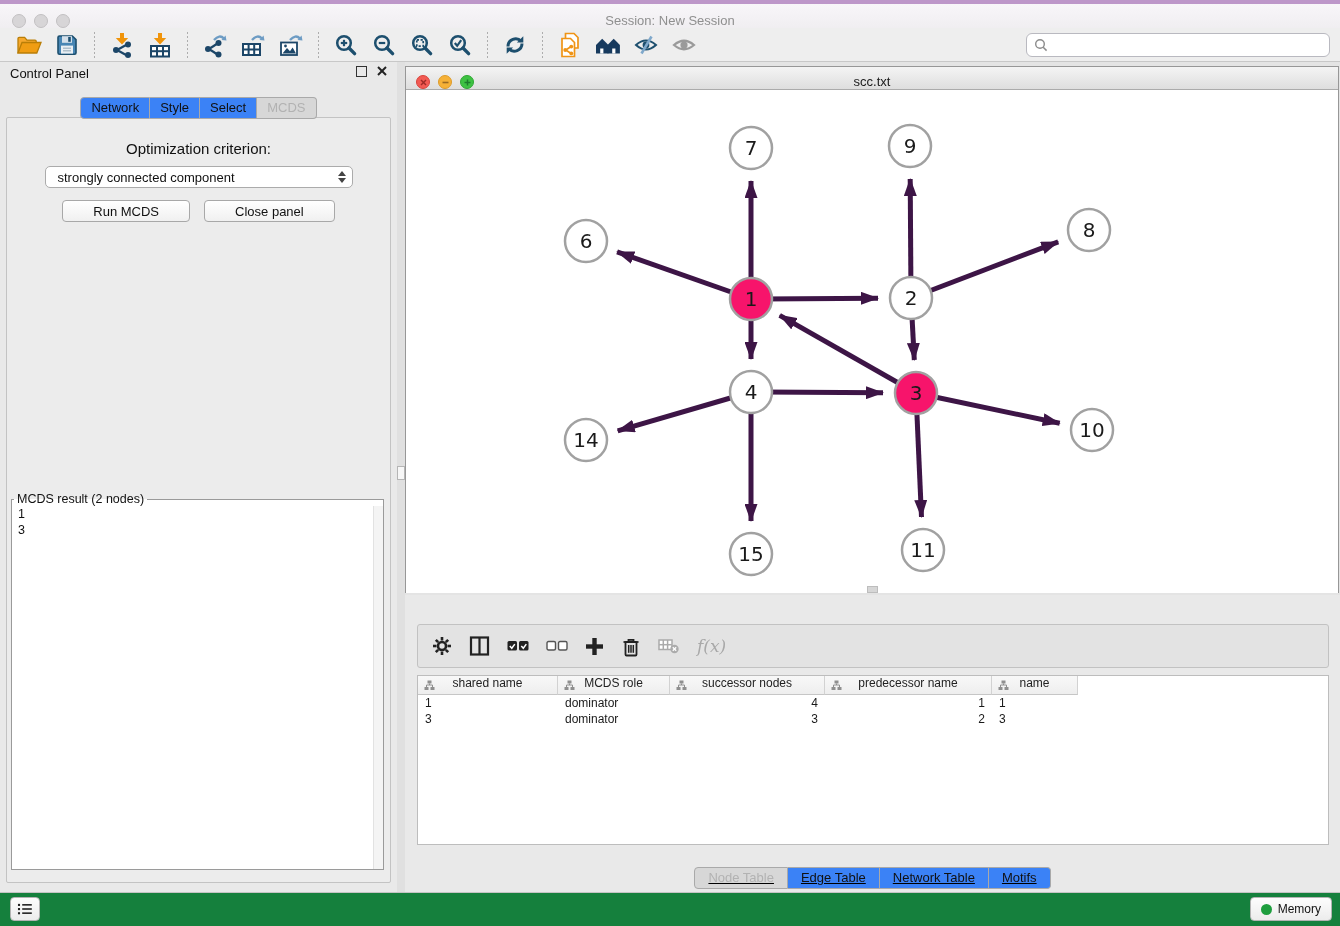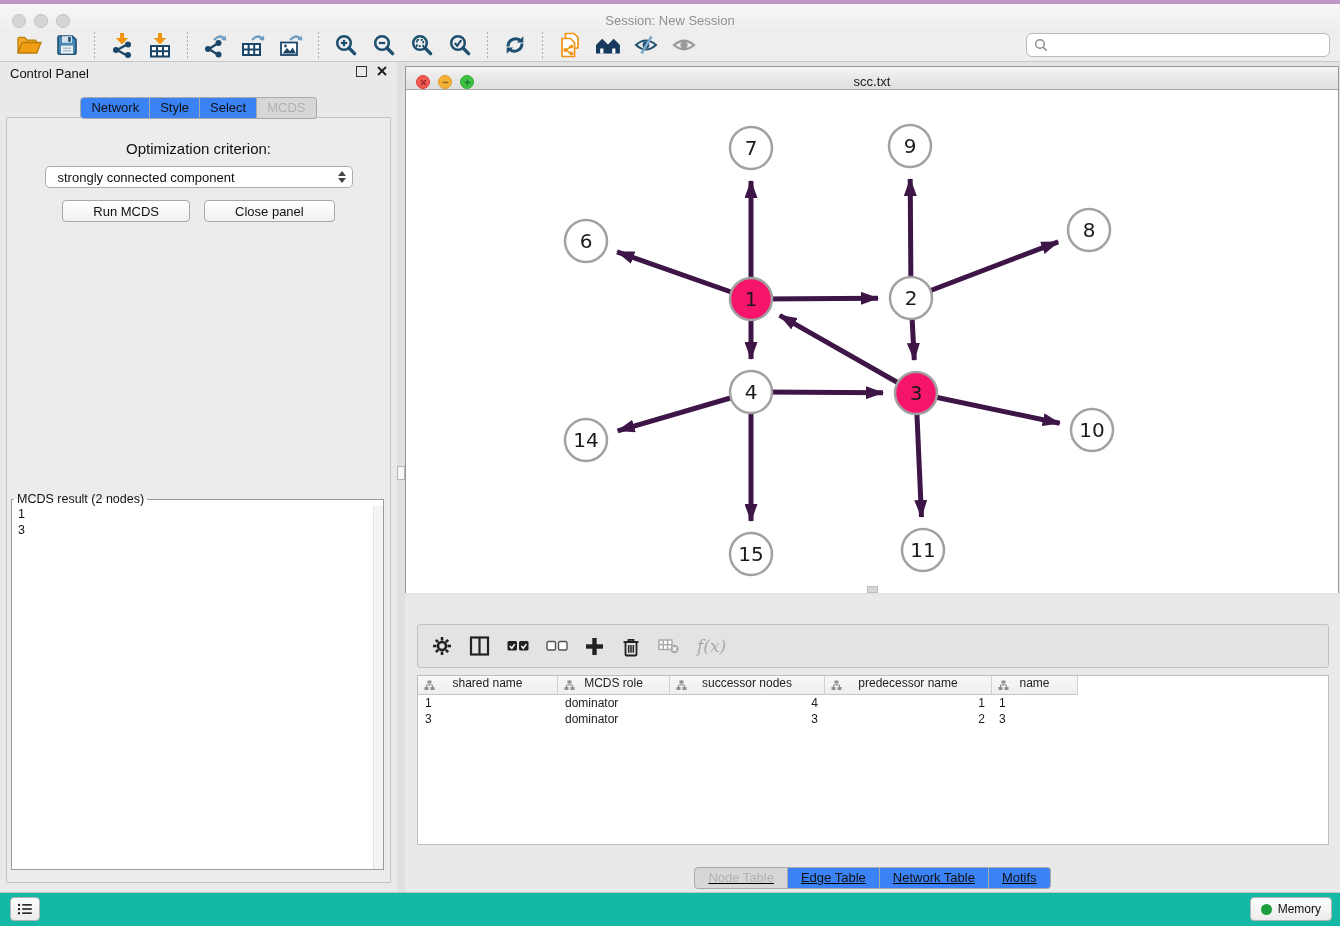--- a/index.html
+++ b/index.html
@@ -94,21 +94,21 @@
       border-right:1px solid #d2d2d2;border-bottom:1px solid #c6c6c6;box-sizing:border-box;
       display:flex;justify-content:center;font-size:12px;color:#222;}
   .th .colicon{position:absolute;left:6px;top:4px;}
   .tr{display:flex;}
   .td{height:16px;line-height:16px;font-size:12px;color:#1a1a1a;box-sizing:border-box;padding:0 7px;
       white-space:nowrap;overflow:hidden;}
   .tp-tabs{position:absolute;bottom:4px;left:0;right:0;display:flex;justify-content:center;text-decoration:underline;}
   .tp-tabs .seg{padding:0 13px;}
 
   
-  .statusbar{position:absolute;bottom:0;left:0;right:0;height:33px;background:#14b8a6;
+  .statusbar{position:absolute;bottom:0;left:0;right:0;height:33px;background:#15803d;
              border-top:1px solid #c4c4c4;}
   .sb-btn{position:absolute;top:4px;height:24px;background:linear-gradient(#fdfdfd,#ececec);
           border:1px solid #b3b3b3;border-radius:4px;display:flex;align-items:center;justify-content:center;}
   .task-btn{left:10px;width:30px;}
   .mem-btn{right:8px;padding:0 10px;gap:6px;font-size:12px;color:#111;font-family:"Liberation Sans",sans-serif;}
   .mem-dot{width:11px;height:11px;border-radius:50%;background:#1e9e3e;}
 </style>
 </head>
 <body>
 

